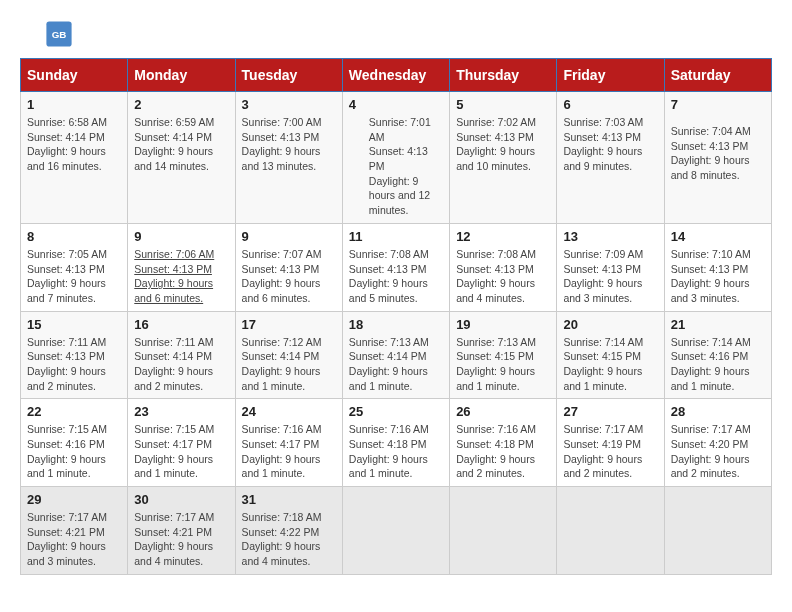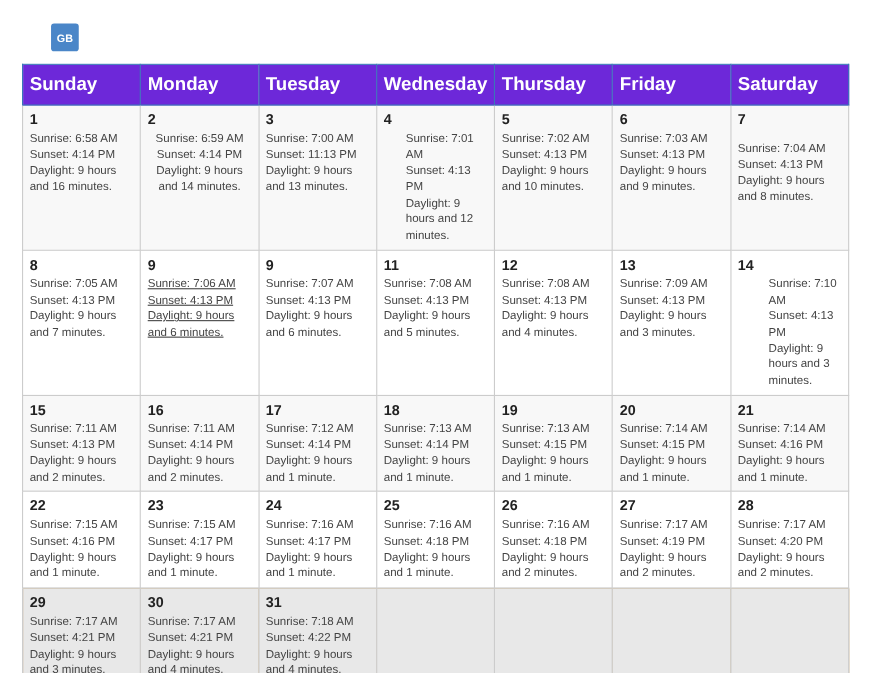--- a/index.html
+++ b/index.html
@@ -46,25 +46,25 @@
     .calendar-subtitle {
       font-size: 16px;
       color: #555;
     }
     .calendar-table {
       width: 100%;
       border-collapse: collapse;
       font-size: 11px;
     }
     .calendar-table thead th {
-      background-color: #6d28d9;
+      background-color: #b91c1c;
       color: #fff;
       padding: 8px 6px;
       text-align: left;
-      font-size: 17px;
+      font-size: 14px;
       font-weight: bold;
       border: 1px solid #3a76b8;
     }
     .calendar-table tbody td {
       vertical-align: top;
       padding: 5px 6px;
       border: 1px solid #ccc;
       width: calc(100% / 7);
       min-height: 80px;
       background: #fff;
@@ -128,28 +128,28 @@
   <tbody id="calendar-body">
   <tr>
         <td>
           <span class="day-number">1</span>
           <div class="day-info" style="white-space: pre-line;">Sunrise: 6:58 AM
 Sunset: 4:14 PM
 Daylight: 9 hours and 16 minutes.</div>
         </td>
         <td>
           <span class="day-number">2</span>
-          <div class="day-info" style="white-space: pre-line; text-align: center;">Sunrise: 6:59 AM
+          <div class="day-info" style="white-space: pre-line;">Sunrise: 6:59 AM
 Sunset: 4:14 PM
 Daylight: 9 hours and 14 minutes.</div>
         </td>
         <td>
           <span class="day-number">3</span>
           <div class="day-info" style="white-space: pre-line;">Sunrise: 7:00 AM
-Sunset: 11:13 PM
+Sunset: 4:13 PM
 Daylight: 9 hours and 13 minutes.</div>
         </td>
         <td>
           <span class="day-number">4</span>
           <div class="day-info" style="white-space: pre-line; margin-left: 20px;">Sunrise: 7:01 AM
 Sunset: 4:13 PM
 Daylight: 9 hours and 12 minutes.</div>
         </td>
         <td>
           <span class="day-number">5</span>
@@ -202,21 +202,21 @@
 Daylight: 9 hours and 4 minutes.</div>
         </td>
         <td>
           <span class="day-number">13</span>
           <div class="day-info" style="white-space: pre-line;">Sunrise: 7:09 AM
 Sunset: 4:13 PM
 Daylight: 9 hours and 3 minutes.</div>
         </td>
         <td>
           <span class="day-number">14</span>
-          <div class="day-info" style="white-space: pre-line; margin-left: 28px;">Sunrise: 7:10 AM
+          <div class="day-info" style="white-space: pre-line;">Sunrise: 7:10 AM
 Sunset: 4:13 PM
 Daylight: 9 hours and 3 minutes.</div>
         </td>
       </tr>
       <tr>
         <td>
           <span class="day-number">15</span>
           <div class="day-info" style="white-space: pre-line;">Sunrise: 7:11 AM
 Sunset: 4:13 PM
 Daylight: 9 hours and 2 minutes.</div>

